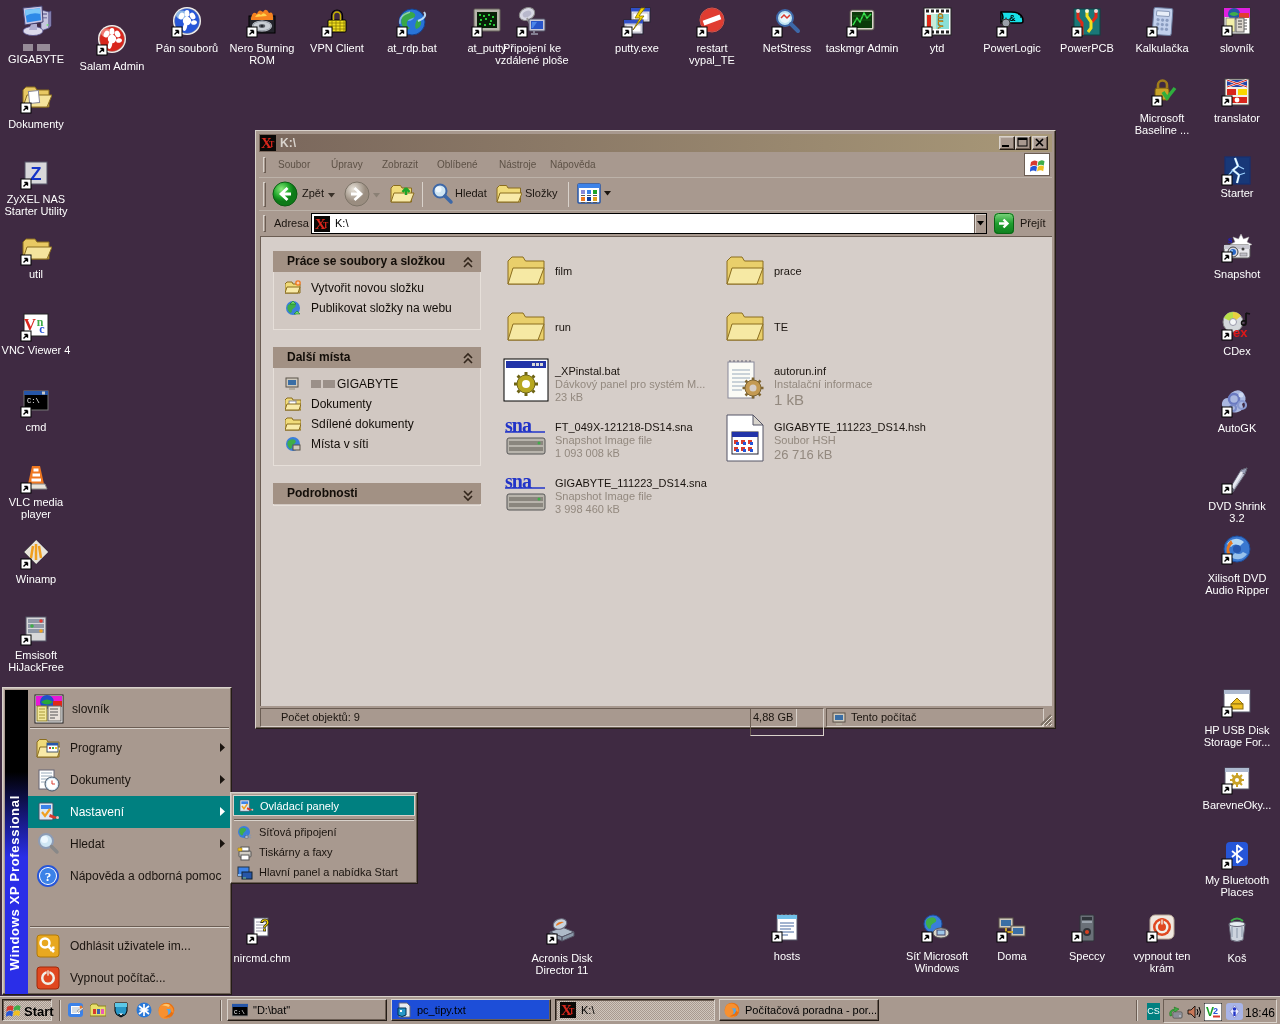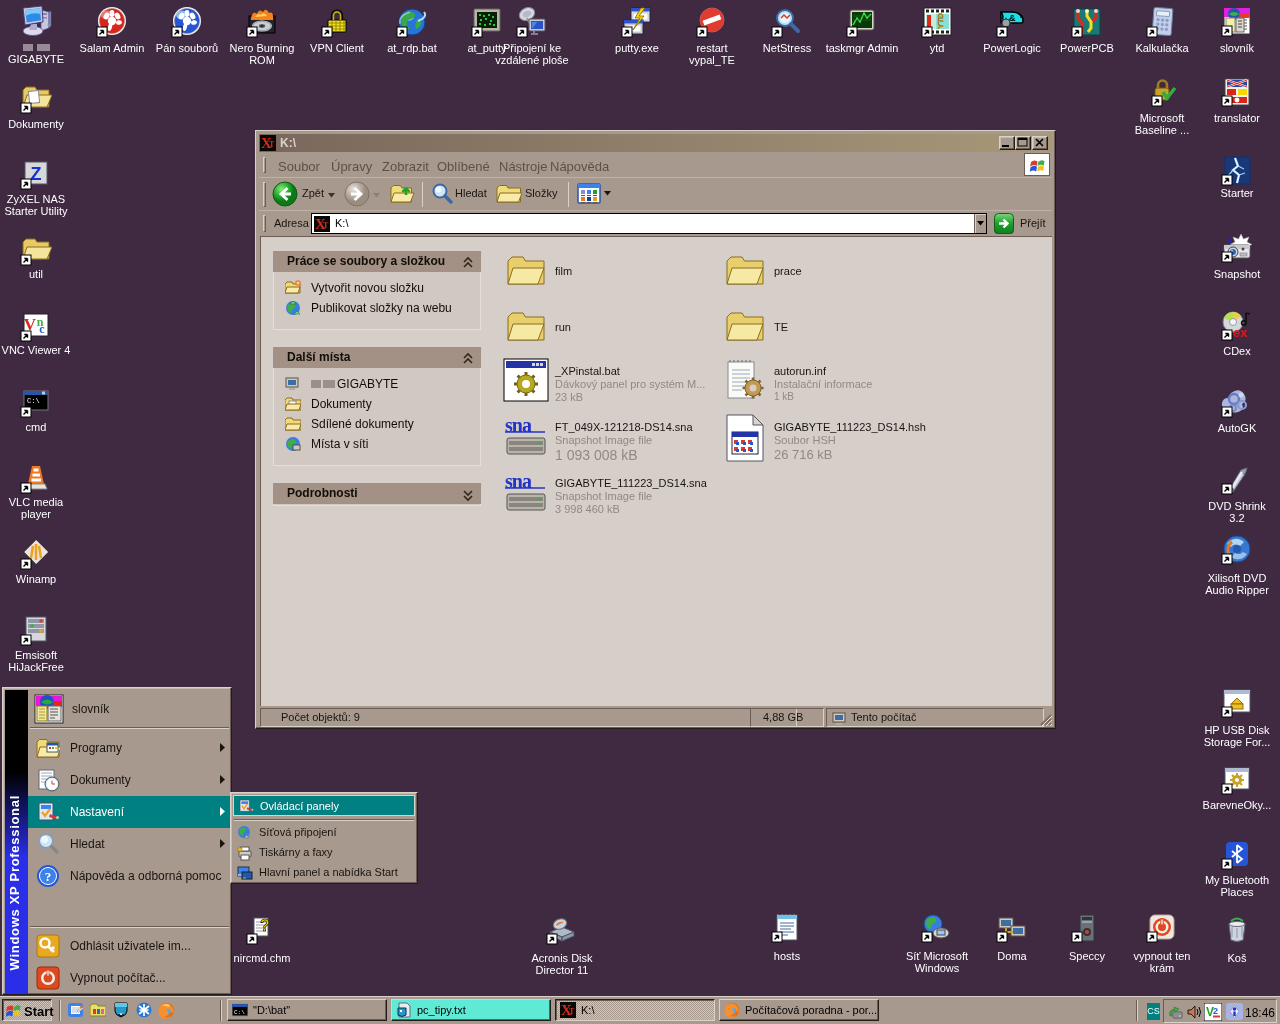--- a/index.html
+++ b/index.html
@@ -18,21 +18,21 @@
         <circle cx="27.5" cy="21" r="1" fill="#7ae87a"></circle>
         <ellipse cx="13" cy="27" rx="10" ry="4.5" fill="#dcdaec" stroke="#55508a" stroke-width=".8"></ellipse>
         <path d="M11 20 h6 v6 h-8z" fill="#b0aed0"></path>
         <path d="M3 4 L22 2 L23 18 L5 21 Z" fill="#c8c6e4" stroke="#44406e" stroke-width="1"></path>
         <path d="M5 6 L20 4.2 L21 16.2 L6.8 18.6 Z" fill="#2e8ae8"></path>
         <path d="M5 6 L20 4.2 L20.5 10 Q12 8 5.5 12 Z" fill="#7cc8f8"></path>
       </svg>
     </div>
     <div><span style="display:inline-block;width:10px;height:7px;background:#968b97;margin-right:4px"></span><span style="display:inline-block;width:13px;height:7px;background:#968b97"></span><br>GIGABYTE</div>
   </div>
-<div class="di" style="left:74px;top:6px">
+<div class="di" style="left:74px;top:24px">
     <div style="height:36px">
       <svg width="32" height="32" viewBox="0 0 32 32" style="">
         <circle cx="16" cy="15" r="14" fill="#f4f2ee"></circle>
         <circle cx="16" cy="15" r="12.5" fill="#d8261c" stroke="#888" stroke-width=".4"></circle>
         <ellipse cx="11" cy="9" rx="6" ry="4.5" fill="#f3867e" opacity=".85"></ellipse>
         <g fill="#fff">
           <circle cx="16" cy="15" r="4.2"></circle>
           <ellipse cx="10.5" cy="10" rx="2.6" ry="3.6" transform="rotate(30 10.5 10)"></ellipse>
           <ellipse cx="16" cy="7.5" rx="2.4" ry="3.4"></ellipse>
           <ellipse cx="21.5" cy="10" rx="2.6" ry="3.6" transform="rotate(-30 21.5 10)"></ellipse>
@@ -691,21 +691,21 @@
       <svg width="14" height="12" viewBox="0 0 14 12" style="">
         <rect x="2" y="1" width="9" height="8" fill="none" stroke="#000" stroke-width="1"></rect>
         <rect x="2" y="1" width="9" height="2" fill="#000"></rect>
       </svg>
     </div>
 <div class="ab" style="left:776px;top:5px;width:16px;height:14px;background:#a8998f;border-top:1px solid #d9d2cb;border-left:1px solid #d9d2cb;border-bottom:1px solid #241c16;border-right:1px solid #241c16;box-shadow:inset -1px -1px 0 #6b5d53,inset 1px 1px 0 #c5bab1;">
       <svg width="14" height="12" viewBox="0 0 14 12" style="">
         <path d="M3 2 L10 9 M10 2 L3 9" stroke="#000" stroke-width="1.6"></path>
       </svg>
     </div>
-<div class="ab" style="left:3px;top:23px;width:793px;height:22px;font-size:13px;color:#5d5146">
+<div class="ab" style="left:3px;top:23px;width:793px;height:22px;font-size:10px;color:#5d5146">
       <div class="ab" style="left:4px;top:3px;width:3px;height:16px;border-left:1px solid #d9d2cb;border-top:1px solid #d9d2cb;border-right:1px solid #6b5d53;border-bottom:1px solid #6b5d53"></div>
       <span class="ab" style="left:19px;top:5px">Soubor</span>
       <span class="ab" style="left:72px;top:5px">Úpravy</span>
       <span class="ab" style="left:123px;top:5px">Zobrazit</span>
       <span class="ab" style="left:178px;top:5px">Oblíbené</span>
       <span class="ab" style="left:240px;top:5px">Nástroje</span>
       <span class="ab" style="left:291px;top:5px">Nápověda</span>
       <div class="ab" style="right:2px;top:-1px;width:26px;height:23px;background:#fff;border:1px solid #6b5d53">
         <span class="ab" style="left:5px;top:4px">
           <svg width="16" height="16" viewBox="0 0 16 16" style="">
@@ -961,36 +961,36 @@
               <circle r="8" fill="#c49a52" stroke="#7e6430"></circle>
               <circle r="3.5" fill="#d6cec9"></circle>
               <g stroke="#7e6430" stroke-width="2.6">
                 <path d="M0 -8 v-2.5 M0 8 v2.5 M-8 0 h-2.5 M8 0 h2.5 M-5.7 -5.7 l-1.8 -1.8 M5.7 5.7 l1.8 1.8 M5.7 -5.7 l1.8 -1.8 M-5.7 5.7 l-1.8 1.8"></path>
               </g>
             </g>
           </svg>
         </span>
         <div class="ab" style="left:53px;top:1px;font-size:11px;color:#1a140f;white-space:nowrap">autorun.inf</div>
         <div class="ab" style="left:53px;top:14px;font-size:11px;color:#93897f;white-space:nowrap">Instalační informace</div>
-        <div class="ab" style="left:53px;top:27px;font-size:10px;color:#93897f;white-space:nowrap">1 kB</div>
+        <div class="ab" style="left:53px;top:27px;font-size:15px;color:#93897f;white-space:nowrap">1 kB</div>
       </div>
 <div class="ab" style="left:241px;top:183px;width:215px;height:52px">
         <span class="ab" style="left:1px;top:-6px">
           <svg width="46" height="46" viewBox="0 0 46 46" style="">
             <text x="2" y="18" font-family="Liberation Serif" font-size="20" font-weight="bold" fill="#2234c8" style="letter-spacing:-1px">sna</text>
             <path d="M2 18 h40" stroke="#2234c8" stroke-width="1.5"></path>
             <rect x="4" y="24" width="38" height="16" rx="2" fill="#b8b4ac" stroke="#555"></rect>
             <rect x="6" y="27" width="34" height="4" fill="#8a867e"></rect>
             <rect x="6" y="33" width="34" height="4" fill="#8a867e"></rect>
             <circle cx="36" cy="29" r="1.5" fill="#3fae49"></circle>
           </svg>
         </span>
         <div class="ab" style="left:53px;top:1px;font-size:11px;color:#1a140f;white-space:nowrap">FT_049X-121218-DS14.sna</div>
         <div class="ab" style="left:53px;top:14px;font-size:11px;color:#93897f;white-space:nowrap">Snapshot Image file</div>
-        <div class="ab" style="left:53px;top:27px;font-size:14px;color:#93897f;white-space:nowrap">1 093 008 kB</div>
+        <div class="ab" style="left:53px;top:27px;font-size:11px;color:#93897f;white-space:nowrap">1 093 008 kB</div>
       </div>
 <div class="ab" style="left:460px;top:183px;width:215px;height:52px">
         <span class="ab" style="left:4px;top:-6px">
           <svg width="40" height="48" viewBox="0 0 40 48" style="">
             <path d="M2 1 h26 l10 10 v36 h-36z" fill="#fff" stroke="#556"></path>
             <path d="M28 1 l10 10 h-10z" fill="#d8d4cc" stroke="#556"></path>
             <rect x="7" y="18" width="26" height="22" fill="#fff" stroke="#223"></rect>
             <rect x="7" y="18" width="26" height="5" fill="#2234a8"></rect>
             <g fill="#d83a2e">
               <rect x="9" y="26" width="4" height="4"></rect>
@@ -1025,21 +1025,21 @@
             <circle cx="36" cy="29" r="1.5" fill="#3fae49"></circle>
           </svg>
         </span>
         <div class="ab" style="left:53px;top:1px;font-size:11px;color:#1a140f;white-space:nowrap">GIGABYTE_111223_DS14.sna</div>
         <div class="ab" style="left:53px;top:14px;font-size:11px;color:#93897f;white-space:nowrap">Snapshot Image file</div>
         <div class="ab" style="left:53px;top:27px;font-size:11px;color:#93897f;white-space:nowrap">3 998 460 kB</div>
       </div>
 </div>
 <div class="ab" style="left:4px;top:576px;width:792px;height:20px;font-size:11px;color:#1a140f">
 <div class="ab sunk" style="left:0;top:1px;width:537px;height:19px;line-height:17px;padding-left:20px">Počet objektů: 9</div>
-<div class="ab sunk" style="left:490px;top:1px;width:74px;height:19px;line-height:17px;padding-left:12px">4,88 GB</div>
+<div class="ab sunk" style="left:490px;top:1px;width:74px;height:28px;line-height:17px;padding-left:2px">4,88 GB</div>
 <div class="ab sunk" style="left:566px;top:1px;width:218px;height:19px;line-height:17px;padding-left:24px">Tento počítač<span class="ab" style="left:5px;top:2px">
           <svg width="16" height="16" viewBox="0 0 16 16" style="">
             <rect x="1" y="2" width="12" height="9" fill="#cfc9bd" stroke="#5a5248"></rect>
             <rect x="3" y="4" width="8" height="5" fill="#3a6ea5"></rect>
             <rect x="4" y="12" width="6" height="2" fill="#b4ad9f"></rect>
           </svg>
         </span></div>
 <span class="ab" style="right:0px;top:6px">
         <svg width="13" height="13" viewBox="0 0 13 13" style="">
           <g stroke="#7d7165" stroke-width="2">
@@ -1289,21 +1289,21 @@
 <div class="ab" style="left:227px;top:2px;width:160px;height:22px;border-top:1px solid #d9d2cb;border-left:1px solid #d9d2cb;border-bottom:1px solid #241c16;border-right:1px solid #241c16;box-shadow:inset -1px -1px 0 #6b5d53;background:#a8998f;font-size:11px">
       <span class="ab" style="left:4px;top:2px">
         <svg width="16" height="16" viewBox="0 0 16 16" style="">
           <rect x="0" y="2" width="16" height="12" fill="#000" stroke="#888"></rect>
           <rect x="0" y="2" width="16" height="3" fill="#2656a8"></rect>
           <text x="2" y="12" font-family="Liberation Mono" font-size="6" fill="#fff">C:\</text>
         </svg>
       </span>
       <span class="ab" style="left:25px;top:4px;font-weight:normal;color:#000;white-space:nowrap">"D:\bat"</span>
     </div>
-<div class="ab" style="left:391px;top:2px;width:160px;height:22px;border-top:1px solid #d9d2cb;border-left:1px solid #d9d2cb;border-bottom:1px solid #241c16;border-right:1px solid #241c16;box-shadow:inset -1px -1px 0 #6b5d53;background:#5eead4;font-size:11px">
+<div class="ab" style="left:391px;top:2px;width:160px;height:22px;border-top:1px solid #d9d2cb;border-left:1px solid #d9d2cb;border-bottom:1px solid #241c16;border-right:1px solid #241c16;box-shadow:inset -1px -1px 0 #6b5d53;background:#1d4ed8;font-size:11px">
       <span class="ab" style="left:4px;top:2px">
         <svg width="16" height="16" viewBox="0 0 16 16" style="">
           <path d="M3 1 h8 l3 3 v11 h-11z" fill="#e8ecf0" stroke="#667"></path>
           <path d="M2 6 h8 v7 q-4 3 -8 0z" fill="#2898c8" stroke="#035"></path>
           <path d="M4 8 l2 2 m0 -2 l-2 2" stroke="#fff"></path>
         </svg>
       </span>
       <span class="ab" style="left:25px;top:4px;font-weight:normal;color:#000;white-space:nowrap">pc_tipy.txt</span>
     </div>
 <div class="ab" style="left:555px;top:2px;width:160px;height:22px;border-top:1px solid #241c16;border-left:1px solid #241c16;border-bottom:1px solid #d9d2cb;border-right:1px solid #d9d2cb;box-shadow:inset 1px 1px 0 #6b5d53;background:repeating-conic-gradient(#cfc5bc 0% 25%,#a8998f 0% 50%) 0 0/2px 2px;font-size:11px">

